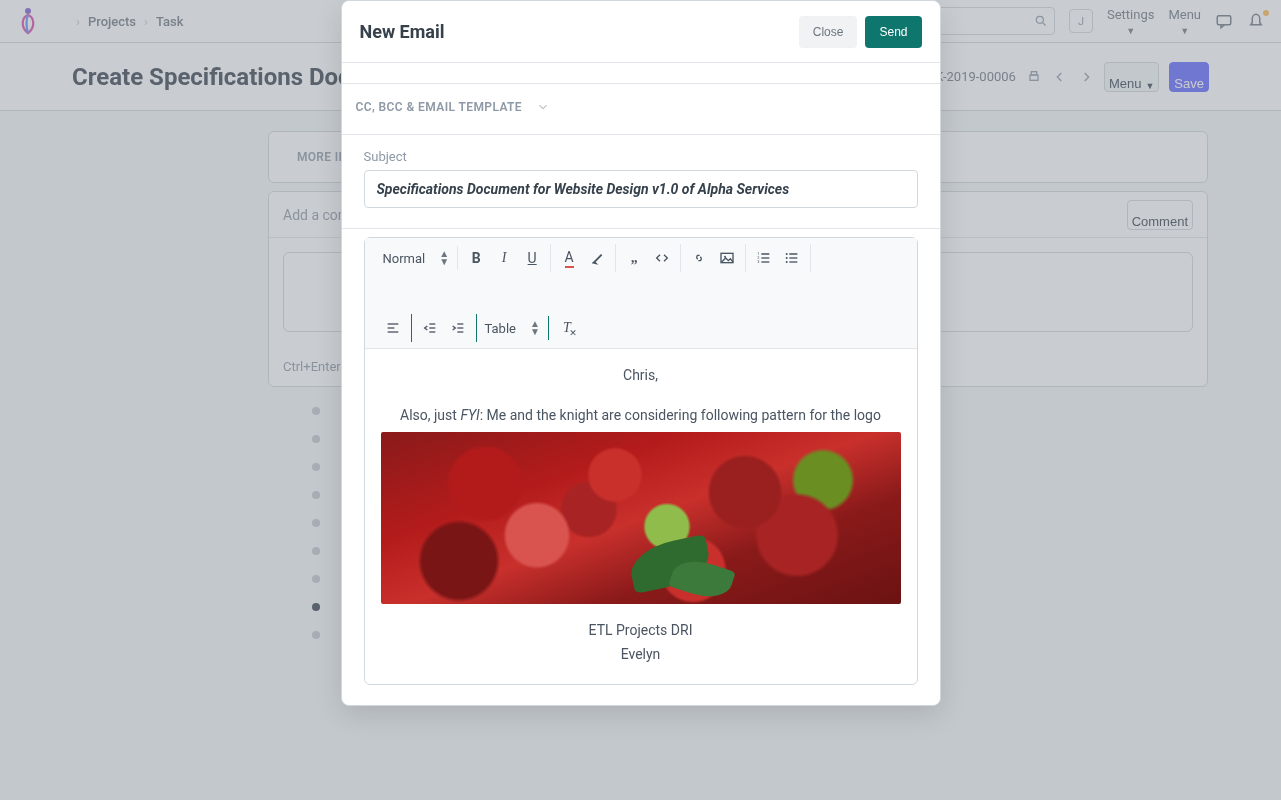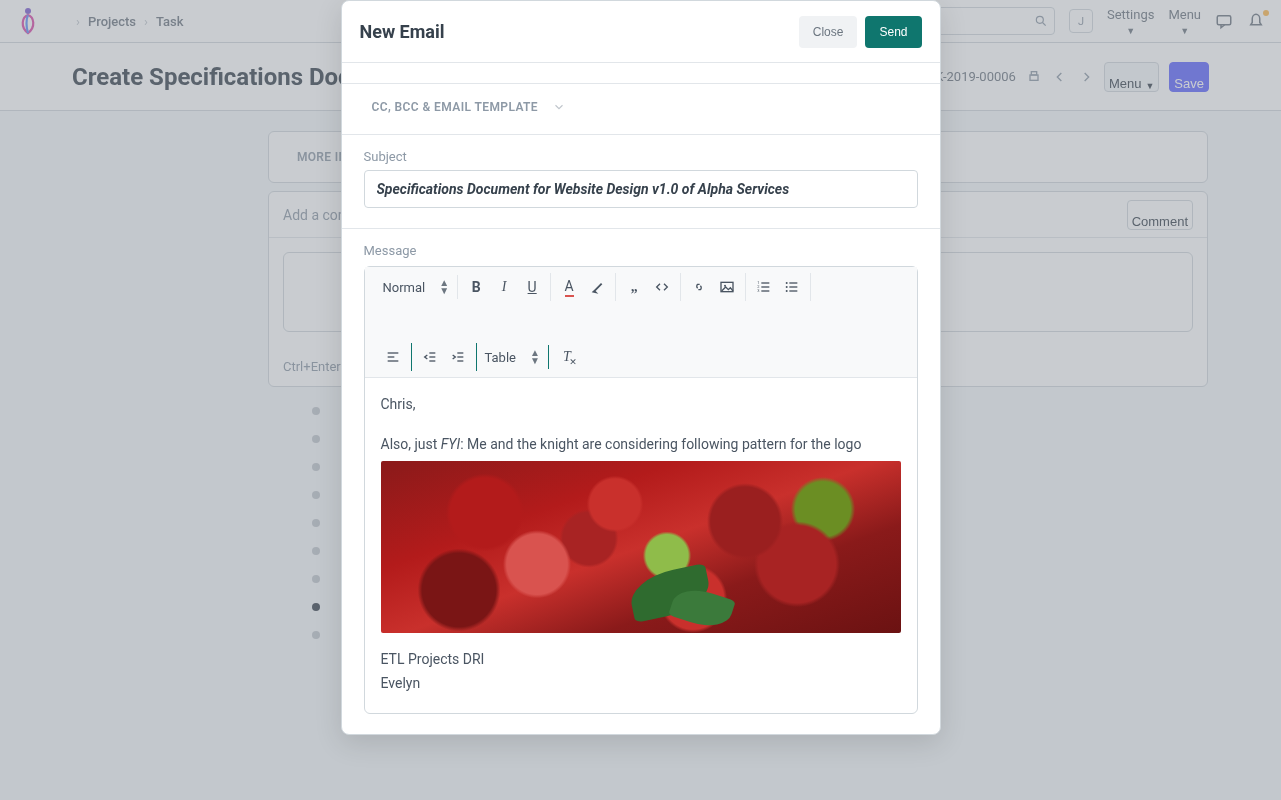--- a/index.html
+++ b/index.html
@@ -78,31 +78,31 @@
   .modal-header-right { margin-left:auto; display:flex; gap:8px;}
   .mbtn { height:32px; padding:0 14px; border-radius:4px; border:none; font-size:12px;}
   .mbtn-close { background:#f0f2f4; color:#6c7680;}
   .mbtn-send { background:#0f766e; color:#fff;}
   .modal-body { overflow:auto; padding:0 0 20px 0;}
   .msection { padding:14px 22px 0 22px;}
   .mlabel { font-size:13px; color:#8d99a6; margin-bottom:6px; display:block;}
   .minput { width:100%; height:38px; border:1px solid #d1d8dd; border-radius:4px; padding:0 12px; font-size:14px; color:#36414c; font-family:inherit;}
   .minput.bold-input { font-weight:700;font-style:italic; }
   .divider { height:1px; background:#e2e6ea; margin:20px 0 0 0;}
-  .collapsible-row { padding:16px 22px 0 30px; display:flex; align-items:center; color:#8d99a6; font-size:12px; letter-spacing:0.4px; font-weight:600;}
+  .collapsible-row { padding:16px 22px 0 14px; display:flex; align-items:center; color:#8d99a6; font-size:12px; letter-spacing:0.4px; font-weight:600;}
   .chev { margin-left:14px; color:#c0c6cc; }
   .editor-card { border:1px solid #d1d8dd; border-radius:6px; margin:8px 22px 0 22px; }
   .toolbar { background:#f8f9fa; border-bottom:1px solid #e2e6ea; padding:6px 10px; display:flex; flex-wrap:wrap; align-items:center; row-gap:21px;}
   .tgroup { display:flex; align-items:center; gap:8px; padding:4px 8px; border-right:1px solid #e2e6ea; }
   .tgroup:last-child { border-right:none; }
   .tgroup.row2 { border-right:1px solid #0f766e; }
   .tbtn { width:20px; height:20px; display:flex; align-items:center; justify-content:center; color:#4a5562; font-size:14px;}
   .tsel { font-size:13px; color:#4a5562; display:flex; align-items:center; gap:14px;}
   .sort-glyph { font-size:10px; line-height:8px; color:#6c7680; display:flex; flex-direction:column; }
-  .editor-content { padding:16px; font-size:14px; color:#4a5562; line-height:1.55;}
+  .editor-content { padding:16px; font-size:14px; color:#4a5562; line-height:1.55;text-align:center;}
   .editor-content p { margin-bottom:2px; }
   .break { height:16px; }
   .logo-img { width:100%; height:172px; border-radius:2px; margin-top:6px;
     background:
       radial-gradient(circle at 20% 30%, #b31b1b 8%, transparent 9%),
       radial-gradient(circle at 45% 25%, #c9302c 8%, transparent 9%),
       radial-gradient(circle at 70% 35%, #9a1f1f 9%, transparent 10%),
       radial-gradient(circle at 30% 60%, #d9534f 8%, transparent 9%),
       radial-gradient(circle at 55% 55%, #8fbc4a 7%, transparent 8%),
       radial-gradient(circle at 80% 60%, #a82323 9%, transparent 10%),
@@ -237,23 +237,20 @@
             <path d="M6 9 L12 15 L18 9" fill="none" stroke="currentColor" stroke-width="2"></path>
           </svg>
       </span>
     </div>
     <div class="divider"></div>
     <div class="msection">
       <label class="mlabel">Subject</label>
       <input class="minput bold-input" value="Specifications Document for Website Design v1.0 of Alpha Services" style="">
     </div>
     <div class="divider"></div>
-    <div class="msection" style="padding-top:14px;">
-      <label class="mlabel">Message</label>
-    </div>
     <div class="editor-card">
       <div class="toolbar">
         <div class="tgroup">
           <span class="tsel">
               <span>Normal</span>
               <span class="sort-glyph">
                 <span>▲</span>
                 <span>▼</span>
               </span>
             </span>

